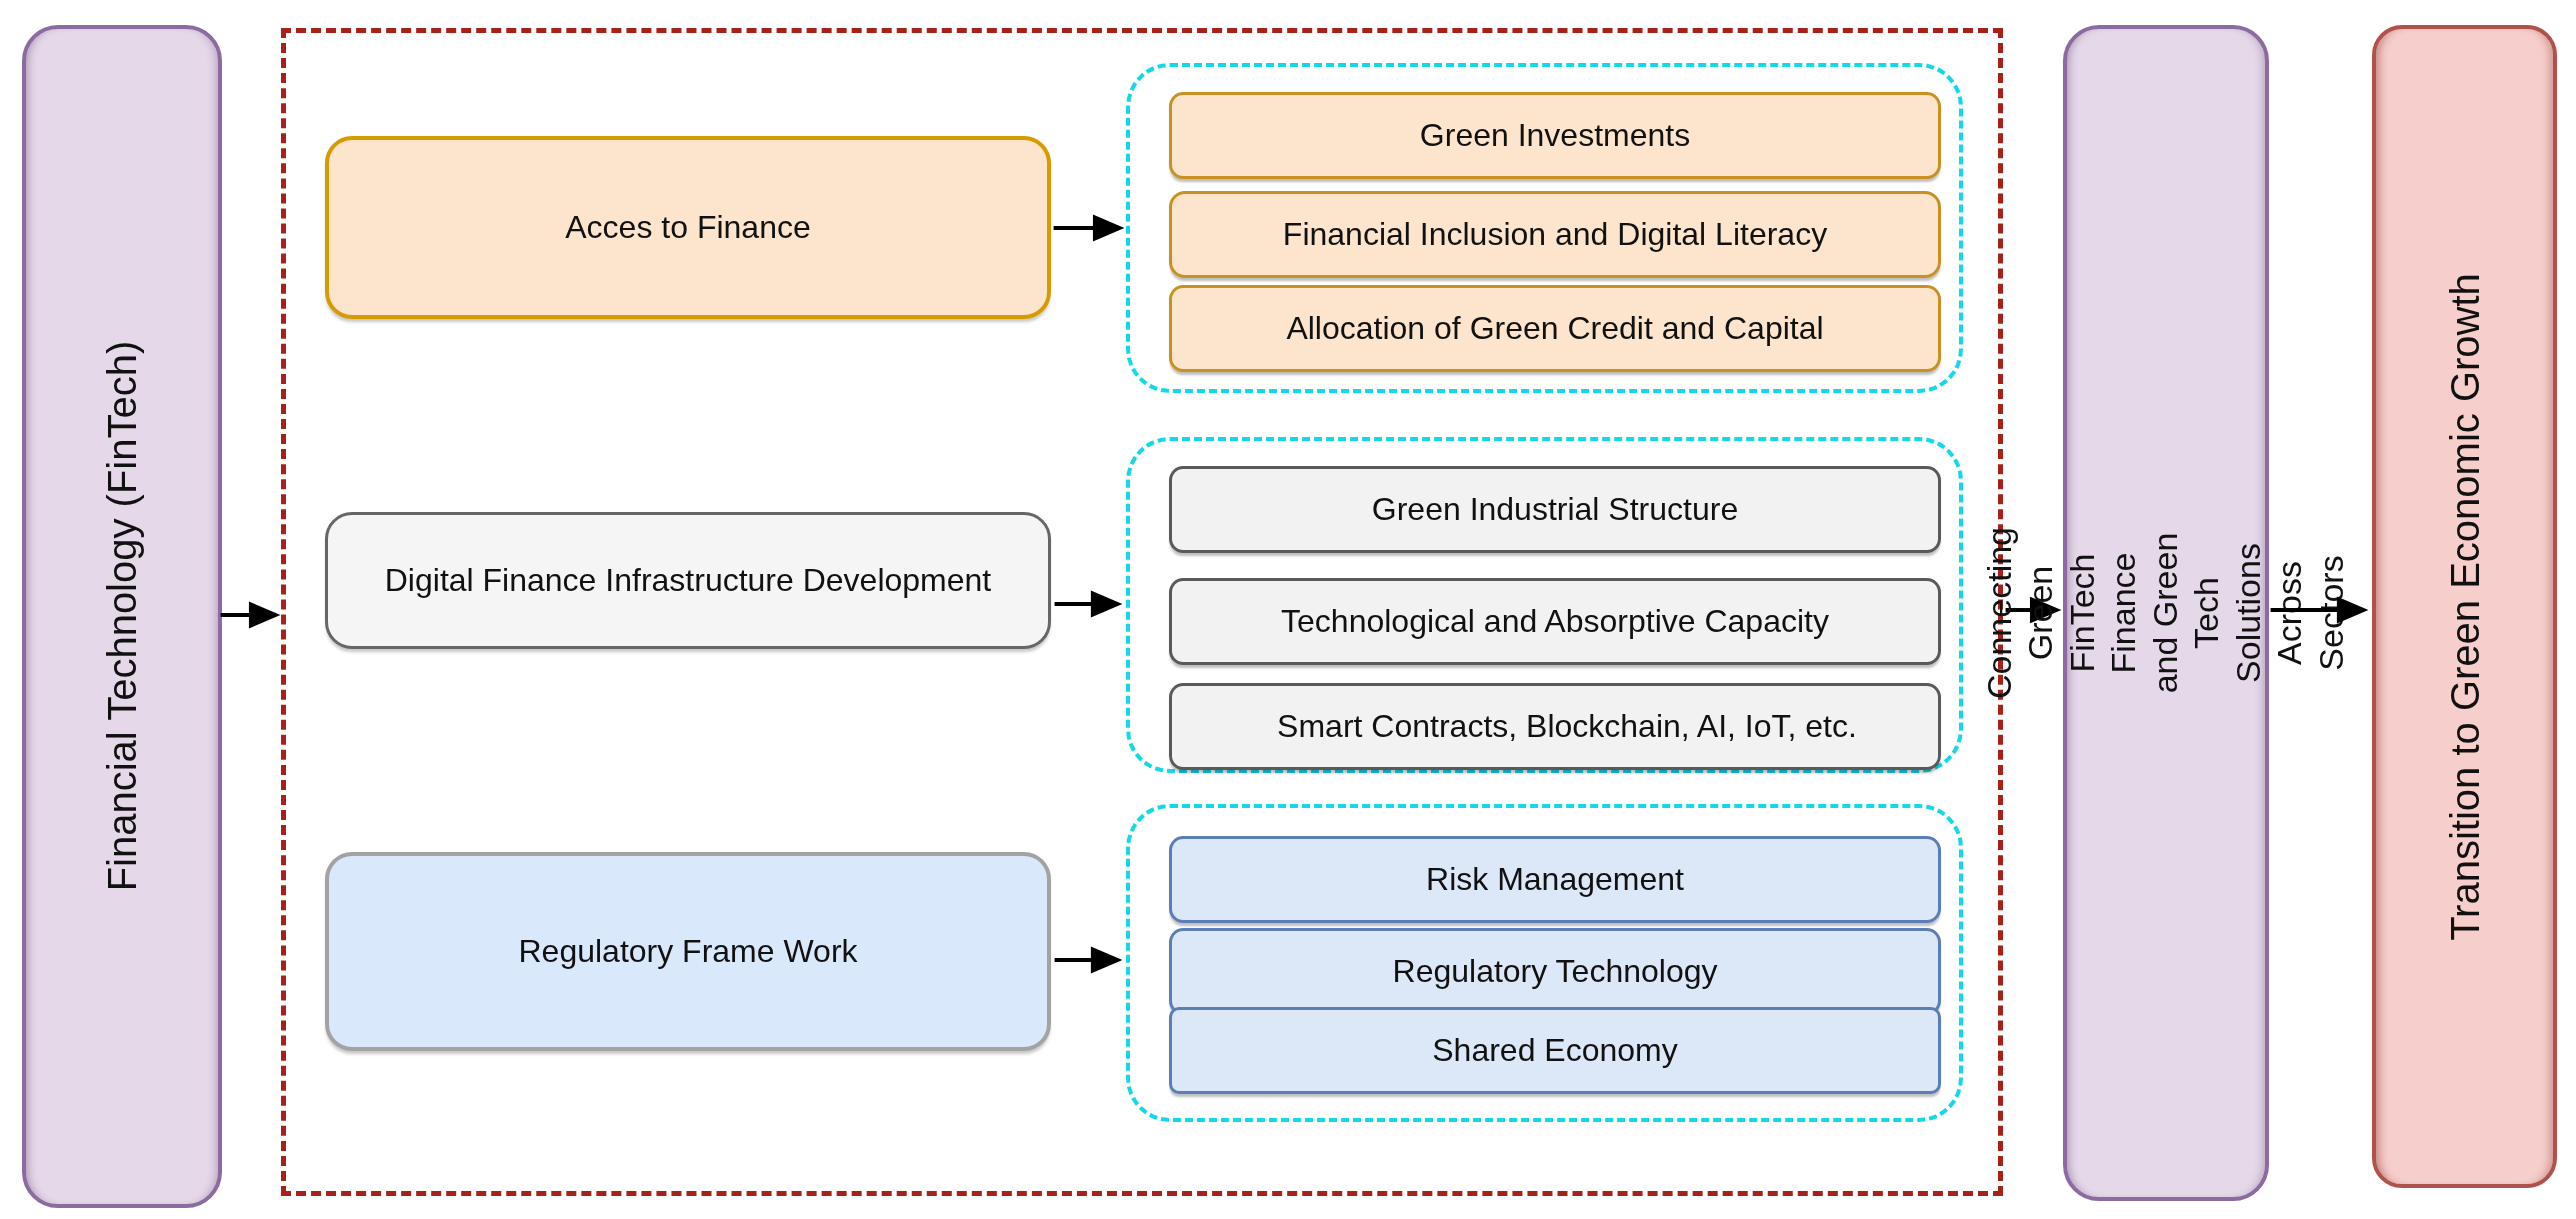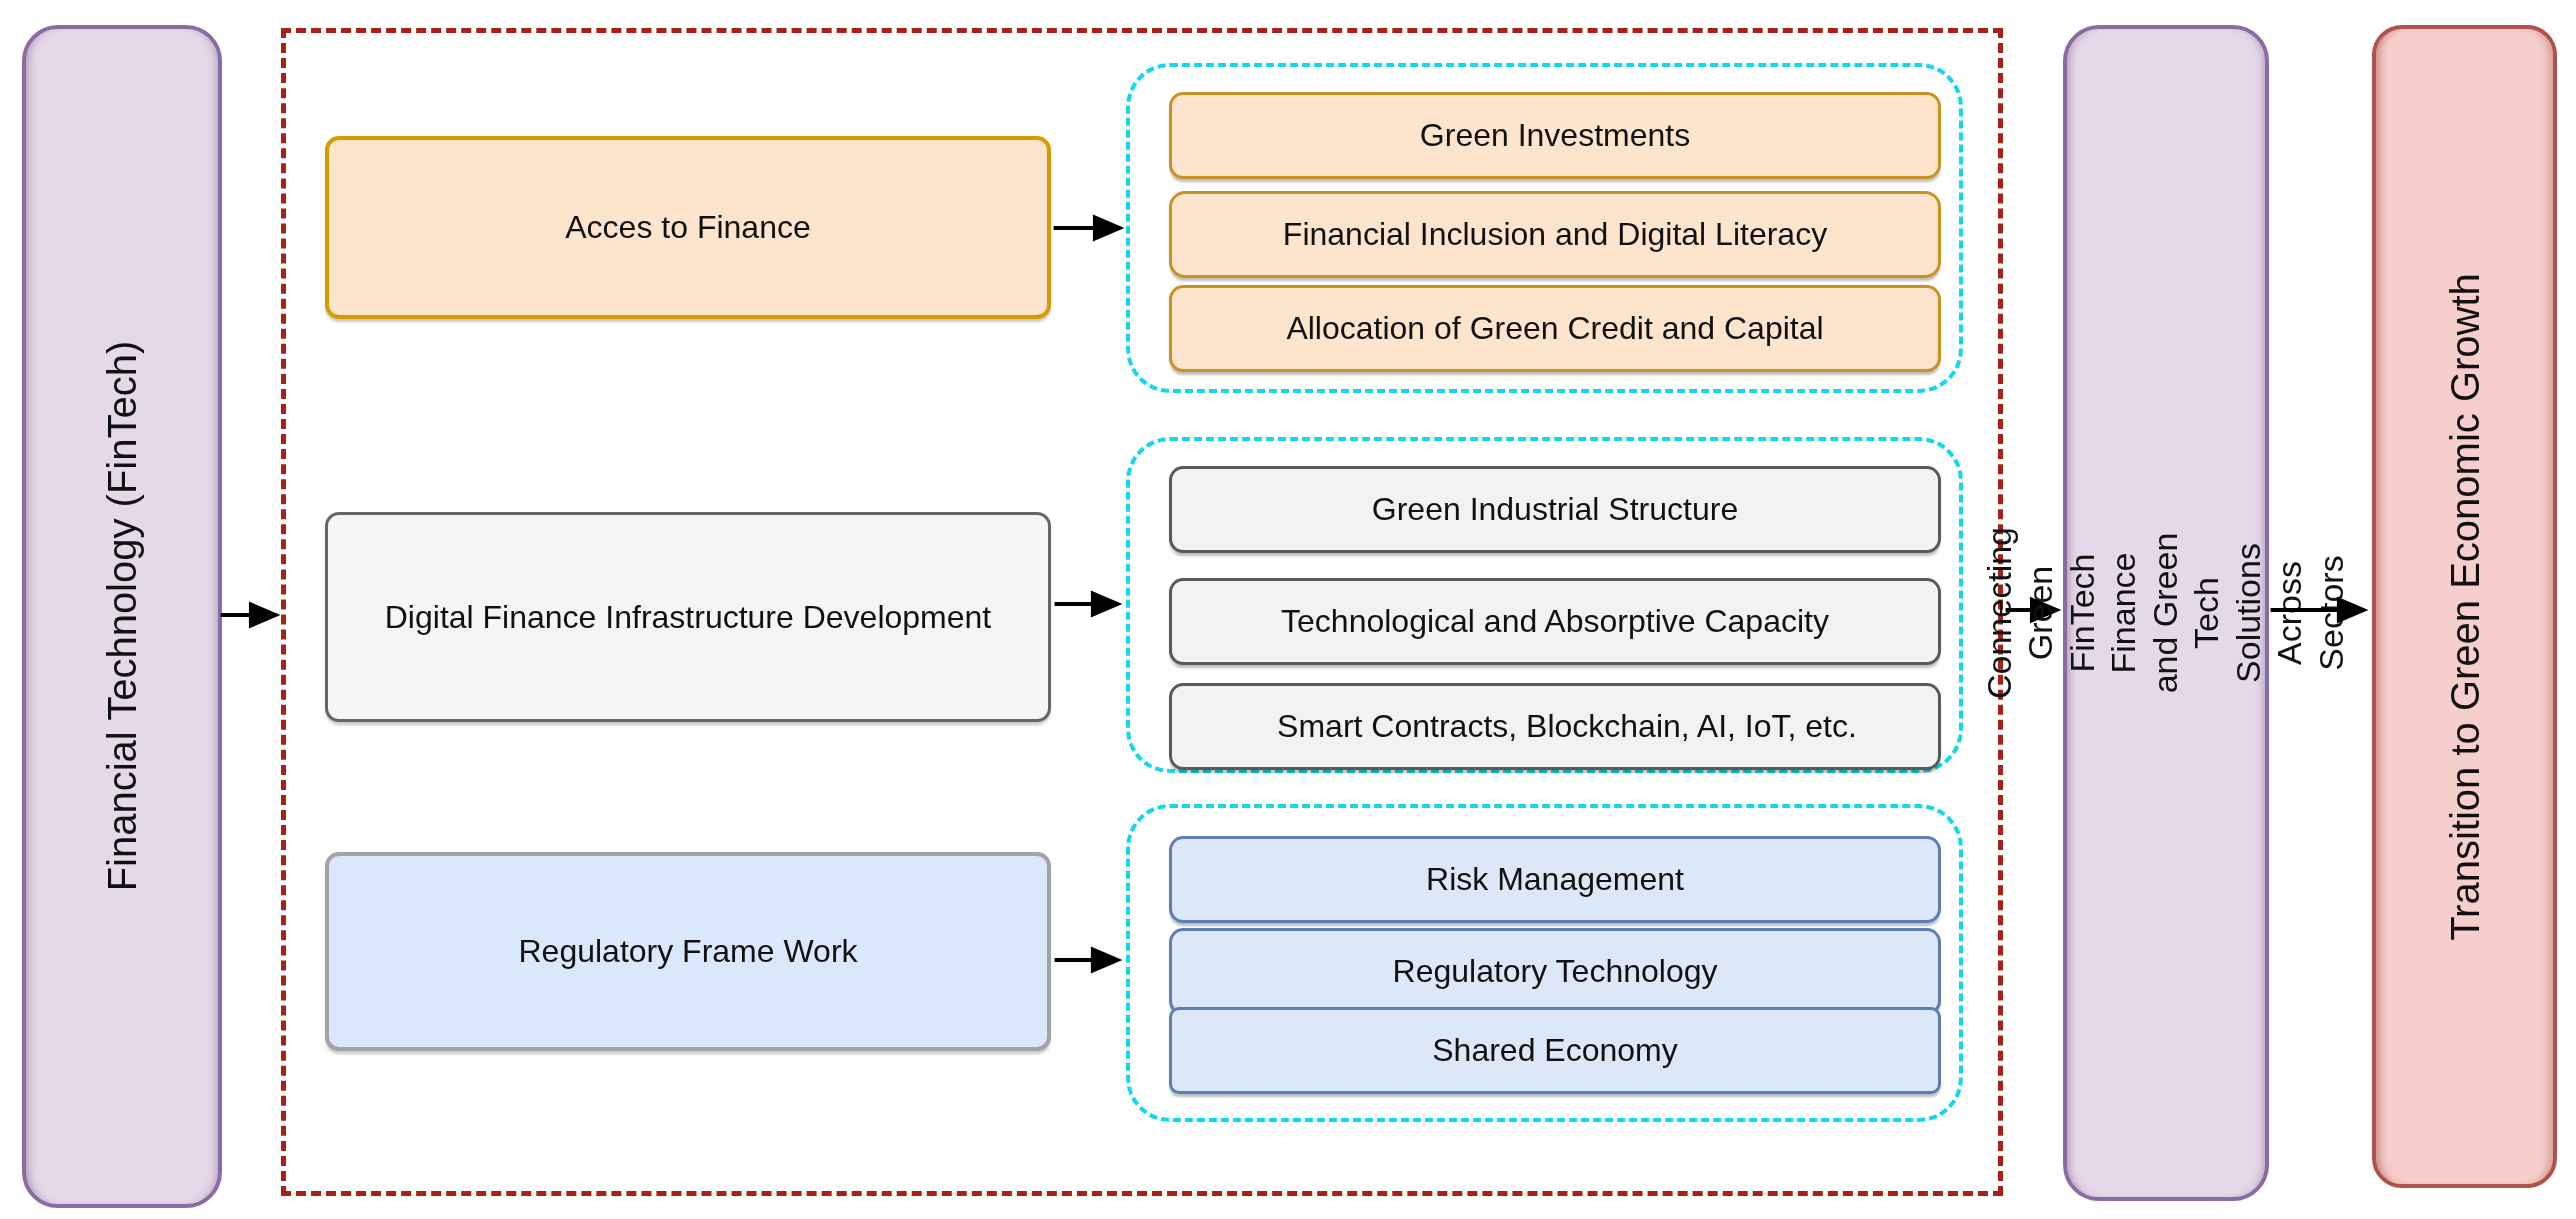--- a/index.html
+++ b/index.html
@@ -47,28 +47,28 @@
     position:absolute;
     left:281px;top:28px;width:1722px;height:1168px;
     border:5.5px dashed #A8201A;
     box-sizing:border-box;
   }
 
   
   .main-node{
     position:absolute;
     left:325px;width:726px;
-    border-radius:14px;
+    border-radius:27px;
     box-sizing:border-box;
     display:flex;align-items:center;justify-content:center;
     font-size:32px;white-space:nowrap;
     box-shadow:0 4px 3.2px -1.6px rgba(0,0,0,.22);
   }
   #node-access       {top:136px; height:183px; background:#FCE5CC; border:4px solid #D79B00;}
-  #node-infrastructure{top:512px; height:210px; background:#F5F5F5; border:3.2px solid #666666;}
+  #node-infrastructure{top:512px; height:137px; background:#F5F5F5; border:3.2px solid #666666;}
   #node-regulatory   {top:852px;height:199px; background:#DAE8FC; border:4px solid #a3a3a3;}
 
   
   .outcome-group{
     position:absolute;
     left:1126px;width:837px;
     border:4.8px dashed #12D8EA;
     border-radius:44px;
     box-sizing:border-box;
   }

